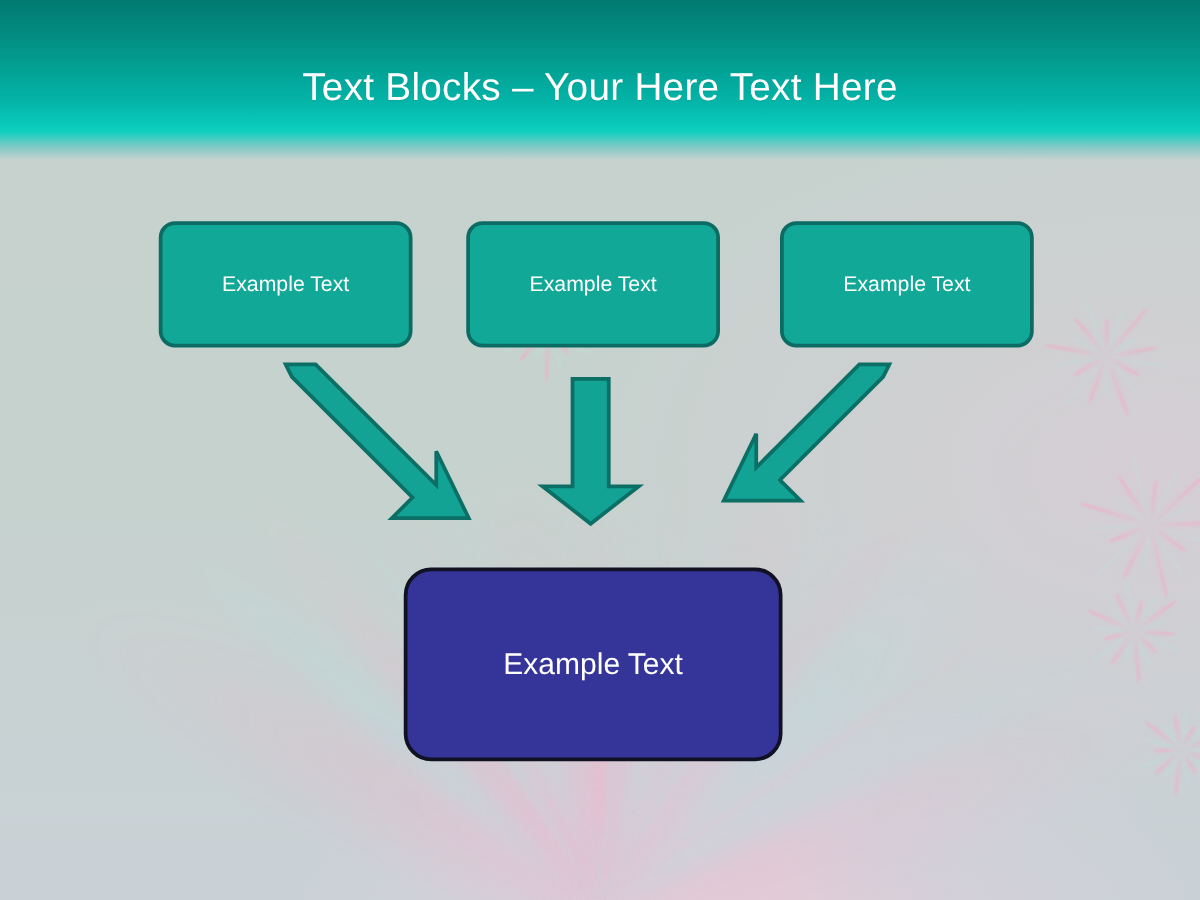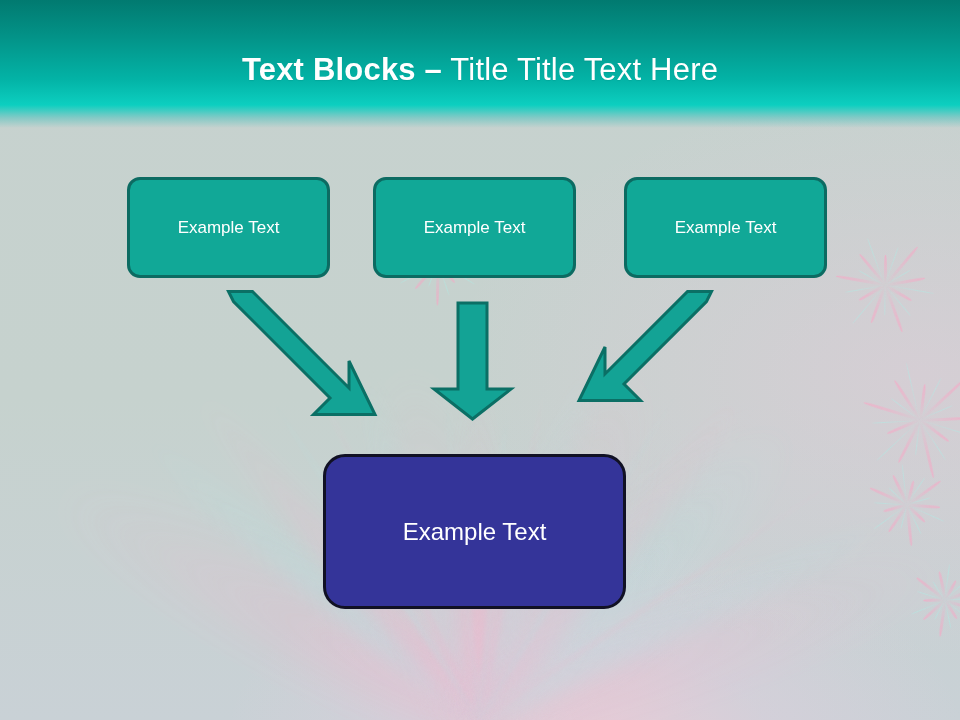--- a/index.html
+++ b/index.html
@@ -100,21 +100,21 @@
     width: 960px;
     text-align: center;
     color: #ffffff;
     font-size: 31px;
     line-height: 38px;
     letter-spacing: 0.2px;
     white-space: nowrap;
     font-weight: 400;
     text-shadow: 0 1px 1px rgba(0,0,0,0.07);
   }
-  .title .strong { font-weight: 700; }
+  .title .strong { font-weight: 400; }
 
   
   .node {
     position: absolute;
     box-sizing: border-box;
     display: flex;
     align-items: center;
     justify-content: center;
     color: #ffffff;
     border-radius: 13px;
@@ -282,21 +282,21 @@
         <span style="height: 22px; width: 2.6px; margin-left: -1px; margin-top: -22px; transform-origin: 50% 100%; transform: rotate(268deg); background: linear-gradient(0deg, rgba(255, 180, 205, 0), rgba(255, 160, 195, 0.9)); opacity: 0.8;"></span>
         <span style="height: 29.2px; width: 1.4px; margin-left: -1px; margin-top: -29.2px; transform-origin: 50% 100%; transform: rotate(288deg); background: linear-gradient(0deg, rgba(180, 245, 238, 0), rgba(170, 240, 232, 0.85)); opacity: 0.8;"></span>
         <span style="height: 36.4px; width: 2.6px; margin-left: -1px; margin-top: -36.4px; transform-origin: 50% 100%; transform: rotate(308deg); background: linear-gradient(0deg, rgba(255, 180, 205, 0), rgba(255, 160, 195, 0.9)); opacity: 0.8;"></span>
         <span style="height: 22px; width: 1.4px; margin-left: -1px; margin-top: -22px; transform-origin: 50% 100%; transform: rotate(328deg); background: linear-gradient(0deg, rgba(180, 245, 238, 0), rgba(170, 240, 232, 0.85)); opacity: 0.8;"></span>
         <span style="height: 29.2px; width: 2.6px; margin-left: -1px; margin-top: -29.2px; transform-origin: 50% 100%; transform: rotate(348deg); background: linear-gradient(0deg, rgba(255, 180, 205, 0), rgba(255, 160, 195, 0.9)); opacity: 0.8;"></span>
         <span style="height: 36.4px; width: 1.4px; margin-left: -1px; margin-top: -36.4px; transform-origin: 50% 100%; transform: rotate(368deg); background: linear-gradient(0deg, rgba(180, 245, 238, 0), rgba(170, 240, 232, 0.85)); opacity: 0.8;"></span>
       </div>
   </div>
 
   <div class="header"></div>
-  <div class="title"><span class="strong">Text Blocks –</span><span> Title Title Text Here</span></div>
+  <div class="title"><span class="strong">Text Blocks –</span><span> Your Here Text Here</span></div>
 
   <svg class="arrow-svg" viewBox="0 0 960 720">
 
     <polygon class="arrow-shape" points="228.5,291.5 252.5,291.5 349,388 349,361 375,414.5 313.5,414.5 330,398 233.5,301.5"></polygon>
 
     <polygon class="arrow-shape" points="458,303 487,303 487,389 511,389 472.5,419 434,389 458,389"></polygon>
 
     <polygon class="arrow-shape" points="711.5,291.5 687.5,291.5 605,374 605,347 579,400.5 640.5,400.5 624,384 706.5,301.5"></polygon>
   </svg>
 

